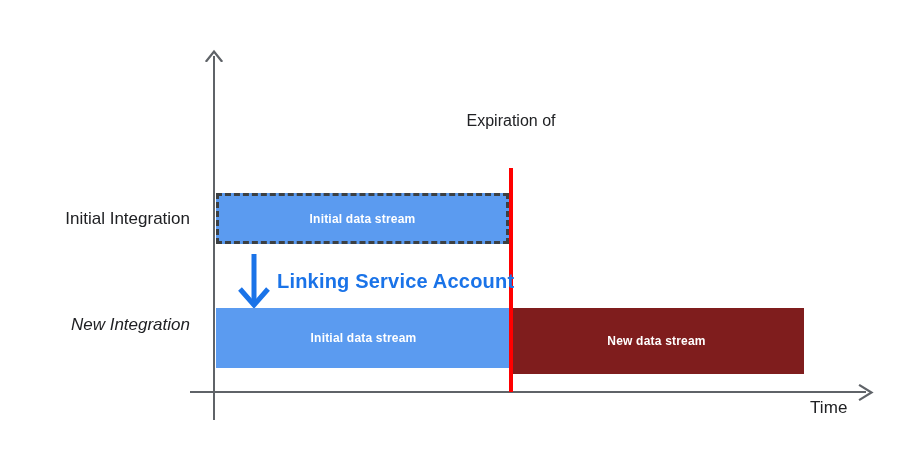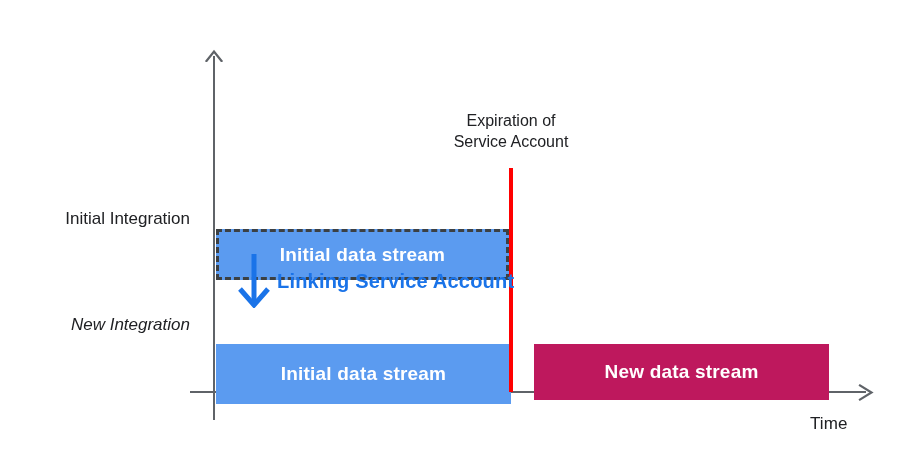--- a/index.html
+++ b/index.html
@@ -49,21 +49,20 @@
     width: 16px;
     height: 17px;
   }
   .axis-x-label {
     position: absolute;
     left: 810px;
     top: 398px;
     font-size: 17px;
     color: #202124;
     letter-spacing: 0.1px;
-    margin-top: 16px;
   }
 
   
   .row-label {
     position: absolute;
     right: 725px;
     text-align: left;
     font-size: 17px;
     color: #202124;
     white-space: nowrap;
@@ -72,46 +71,45 @@
   .row-label.newint  { top: 315px; font-style: italic; }
 
   
   .bar {
     position: absolute;
     display: flex;
     align-items: center;
     justify-content: center;
     box-sizing: border-box;
     color: #ffffff;
-    font-size: 19px;
+    font-size: 12px;
     font-weight: bold;
     letter-spacing: 0.2px;
-    margin-top: 36px;
   }
   .bar-initial-top {
     left: 216px;
     top: 193px;
     width: 293px;
     height: 51px;
     background: #5b9bf0;
     border: 3px dashed #3c4043;
   }
   .bar-initial-bottom {
     left: 216px;
     top: 308px;
     width: 295px;
     height: 60px;
     background: #5b9bf0;
   }
   .bar-new-bottom {
-    left: 534px;
+    left: 509px;
     top: 308px;
     width: 295px;
-    height: 56px;
-    background: #be185d;
+    height: 66px;
+    background: #7f1d1d;
   }
 
   
   .expiry-line {
     position: absolute;
     left: 509px;
     top: 168px;
     width: 4px;
     height: 224px;
     background: #ff0000;
@@ -172,21 +170,20 @@
 
   <div class="bar bar-initial-top">Initial data stream</div>
 
   <div class="bar bar-initial-bottom">Initial data stream</div>
 
   <div class="bar bar-new-bottom">New data stream</div>
 
   <div class="expiry-line"></div>
   <div class="expiry-note">
     <div>Expiration of</div>
-    <div>Service Account</div>
   </div>
 
   <div class="link-arrow">
     <svg width="34" height="54" viewBox="0 0 34 54">
       <path d="M17 0 L17 48" fill="none" stroke="#1a73e8" stroke-width="5"></path>
       <path d="M3 35 L17 51 L31 35" fill="none" stroke="#1a73e8" stroke-width="5" stroke-linecap="butt" stroke-linejoin="miter"></path>
     </svg>
   </div>
   <div class="link-text">Linking Service Account</div>
 

